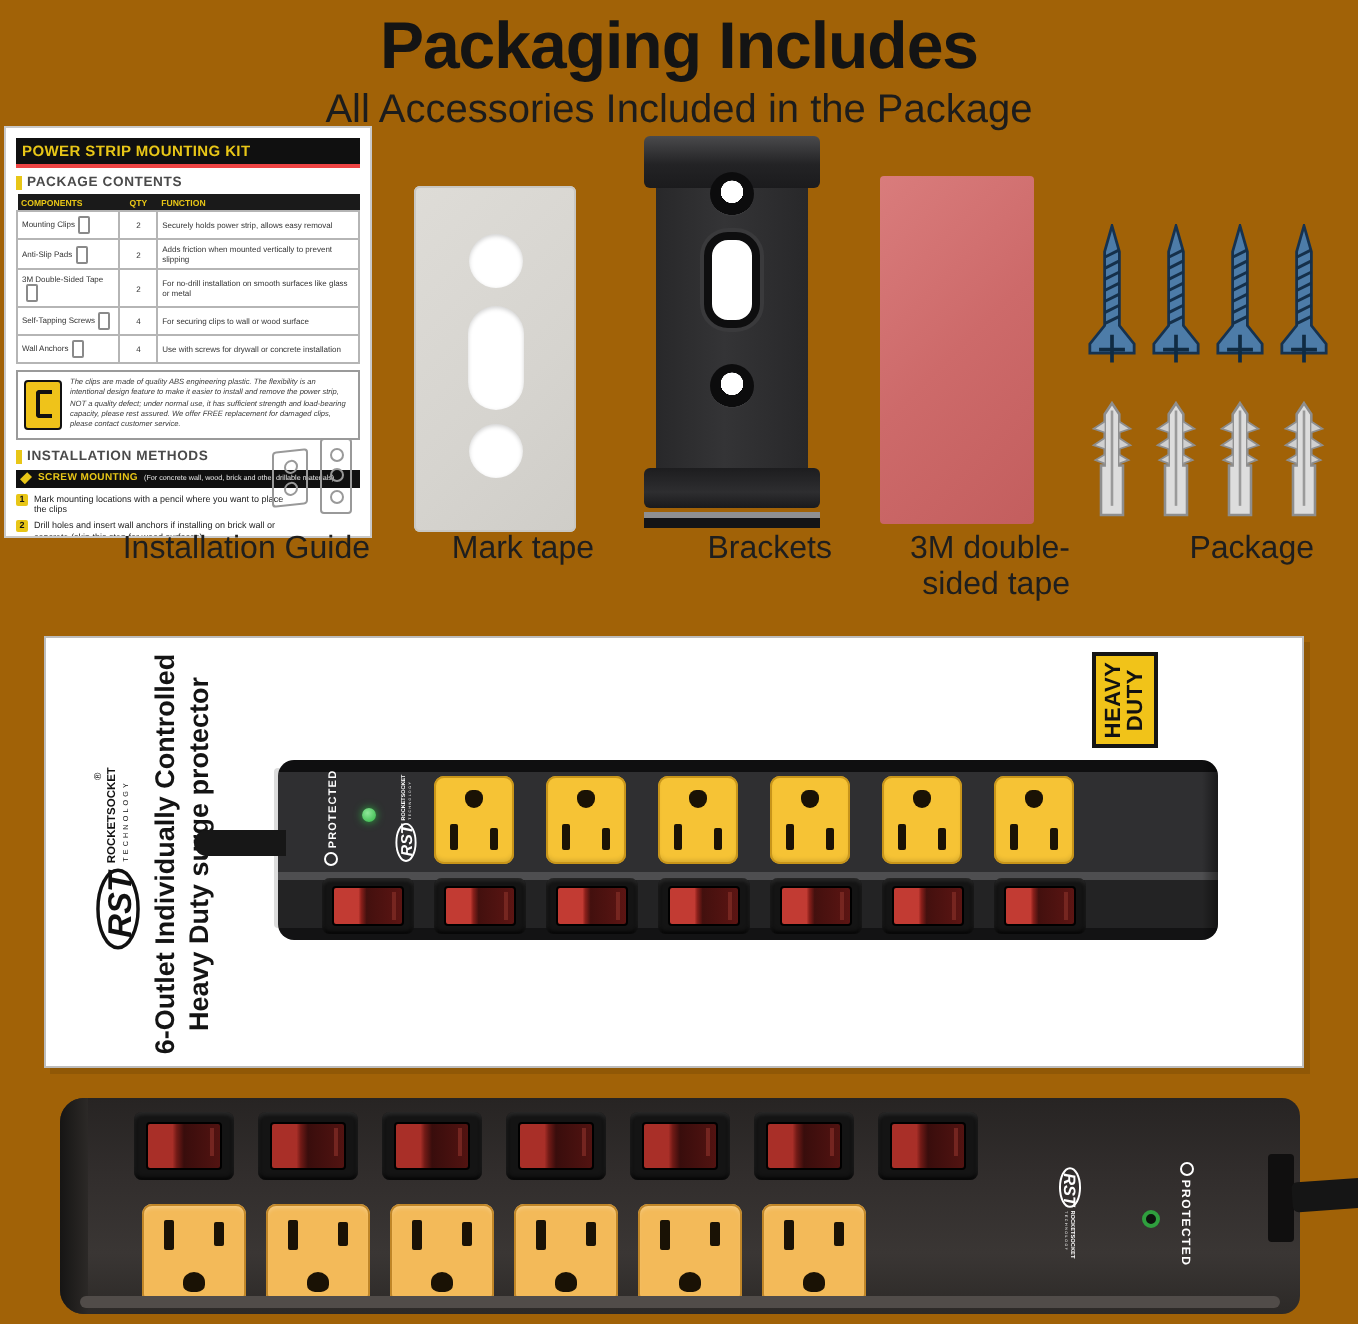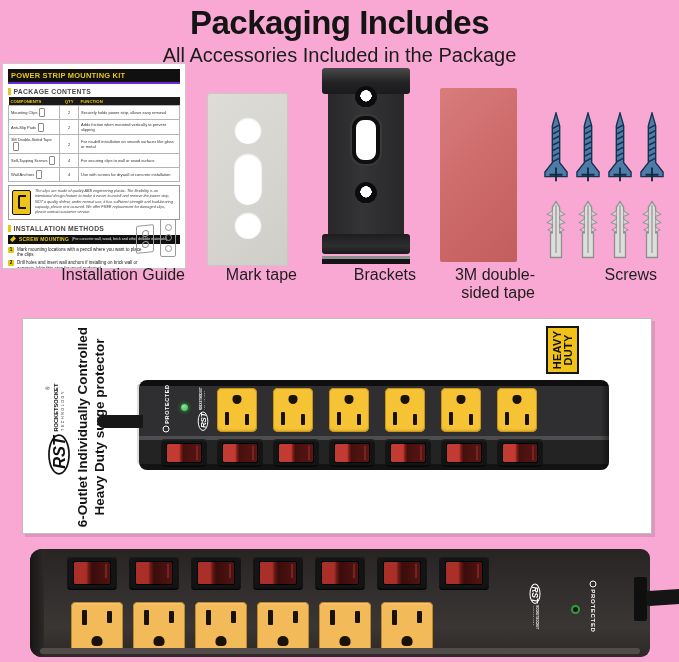--- a/index.html
+++ b/index.html
@@ -1,29 +1,29 @@
 <!DOCTYPE html>
 <html><head>
 <meta charset="utf-8">
 <style>
   html,body{margin:0;padding:0;background:#fff;}
-  #page{position:relative;width:679px;height:662px;background:#f9a8d4;overflow:hidden;
+  #page{position:relative;width:679px;height:662px;background:#a16207;overflow:hidden;
         font-family:"Liberation Sans",sans-serif;color:#111;}
   
   .title{position:absolute;left:0;top:4px;width:100%;text-align:center;
          font-size:33px;font-weight:700;letter-spacing:-0.5px;color:#141414;}
   .subtitle{position:absolute;left:0;top:44px;width:100%;text-align:center;
             font-size:20px;font-weight:500;color:#1c1c1c;}
   
   .cap{position:absolute;top:266px;text-align:right;font-size:16px;color:#1e1e1e;line-height:1.15;}
   
   .guide{position:absolute;left:2px;top:63px;width:184px;height:206px;background:#fff;
          border:1px solid #c9c9c9;box-sizing:border-box;padding:5px 5px 4px 5px;overflow:hidden;}
   .g-header{background:#101010;color:#e8c617;font-size:7.5px;font-weight:bold;letter-spacing:.2px;
-            height:13px;line-height:13px;padding-left:3px;border-bottom:2px solid #6d28d9;}
+            height:13px;line-height:13px;padding-left:3px;border-bottom:2px solid #ef4444;}
   .g-sect{display:flex;align-items:center;gap:3px;margin-top:4px;}
   .g-sect .bar{width:2.5px;height:7px;background:#e8c617;}
   .g-sect .t{font-size:6.8px;font-weight:bold;color:#4a4a4a;letter-spacing:.3px;}
   table.g-table{width:100%;border-collapse:collapse;margin-top:2px;}
   .g-table th{background:#1a1a1a;color:#e8c617;font-size:4.3px;text-align:left;padding:1.5px 2px;font-weight:bold;}
   .g-table td{border:1px solid #b5b5b5;font-size:4px;color:#333;padding:2px 2px;line-height:1.25;}
   .g-table th:nth-child(2),.g-table td:nth-child(2){text-align:center;width:11%;}
   .g-table td:first-child{width:30%;}
   .cicon{display:inline-block;width:4px;height:7px;border:1px solid #8a8a8a;vertical-align:middle;margin-left:2px;border-radius:1px;}
   .g-note{display:flex;gap:4px;border:1px solid #9a9a9a;margin-top:3px;padding:3px;align-items:center;}
@@ -295,21 +295,21 @@
       <path d="M12 2 L16 8 L16 36 L18 36 L18 63 L6 63 L6 36 L8 36 L8 8 Z" fill="#dddddd" stroke="#8e8e8e" stroke-width="1.4"></path>
       <path d="M8 12 L2 16 L8 18 M8 21 L2 25 L8 27 M8 30 L3 33 L8 35 M16 12 L22 16 L16 18 M16 21 L22 25 L16 27 M16 30 L21 33 L16 35" fill="#d0d0d0" stroke="#8e8e8e" stroke-width="1"></path>
       <path d="M12 6 L12 58" stroke="#9a9a9a" stroke-width="1.4"></path>
     </svg>
   </div>
 
   <div class="cap" style="left:5px;width:180px;">Installation Guide</div>
   <div class="cap" style="left:197px;width:100px;">Mark tape</div>
   <div class="cap" style="left:316px;width:100px;">Brackets</div>
   <div class="cap" style="left:423px;width:112px;">3M double-sided tape</div>
-  <div class="cap" style="left:545px;width:112px;">Screws</div>
+  <div class="cap" style="left:545px;width:112px;">Package</div>
 
   <div class="midbox">
     <div class="hd-badge">
       <div class="hd-inner">
         <div>HEAVY</div>
         <div>DUTY</div>
       </div>
     </div>
     <div class="vlabel">
       <div>6-Outlet Individually Controlled</div>

